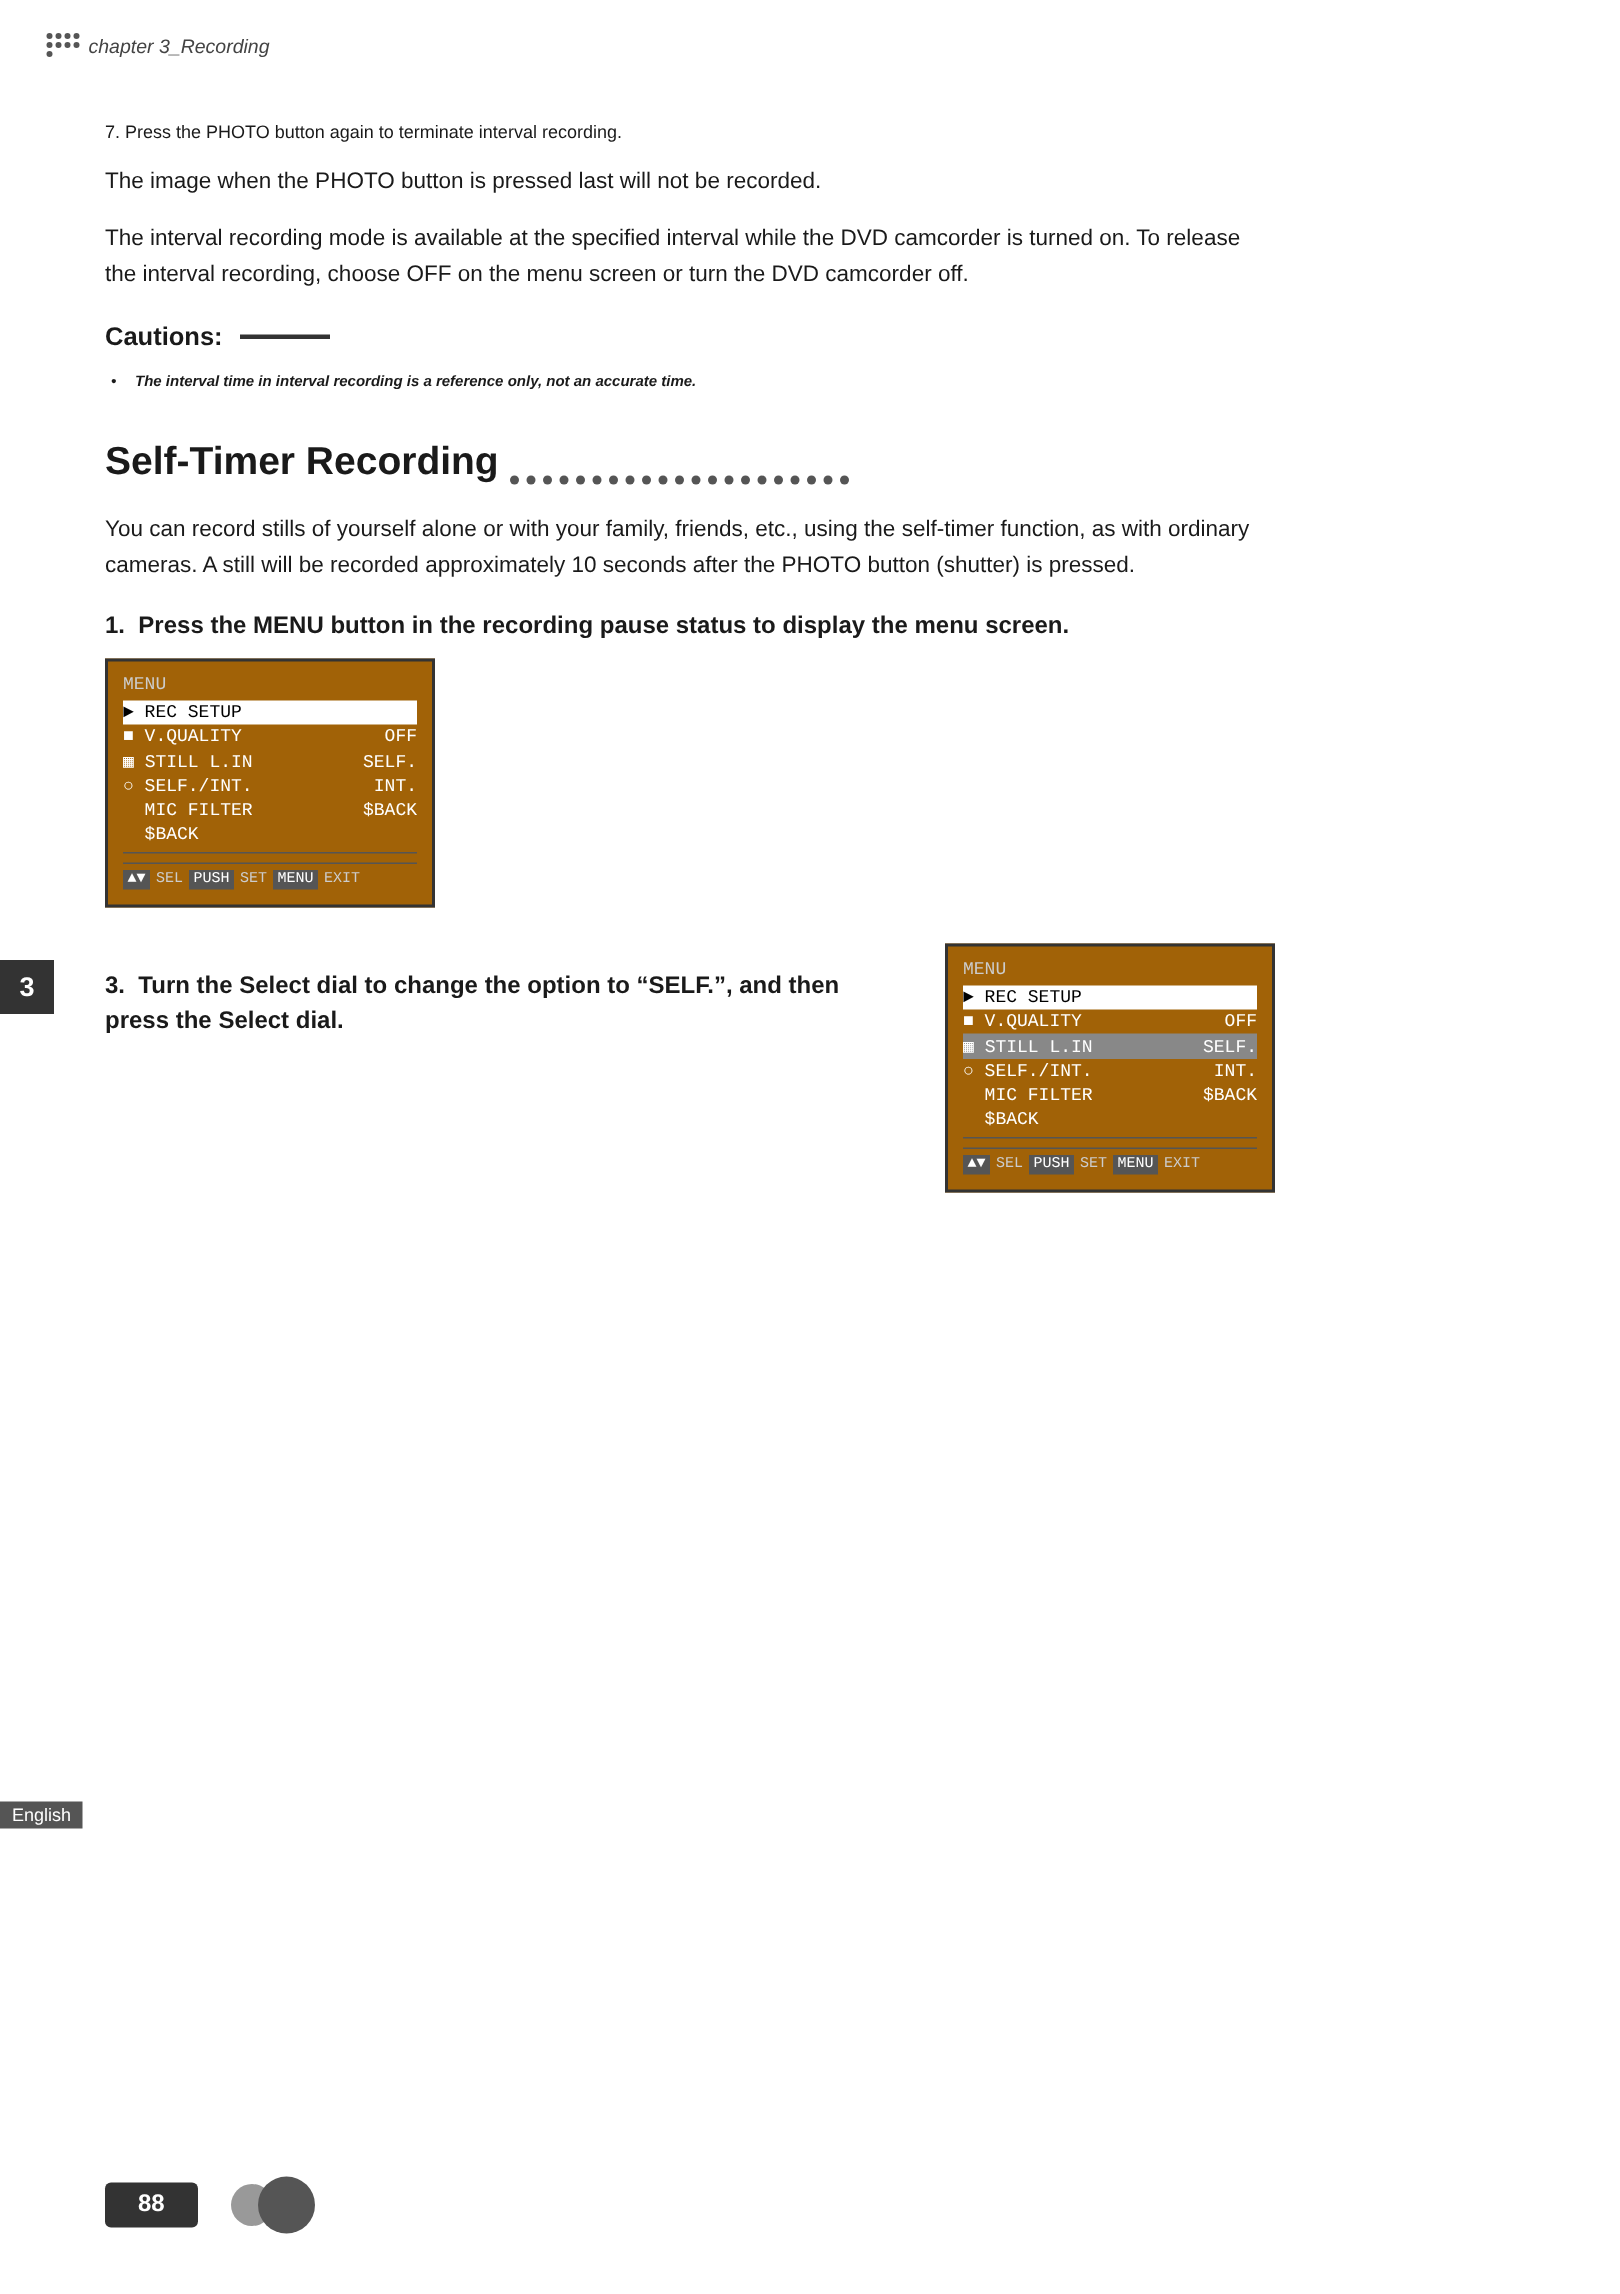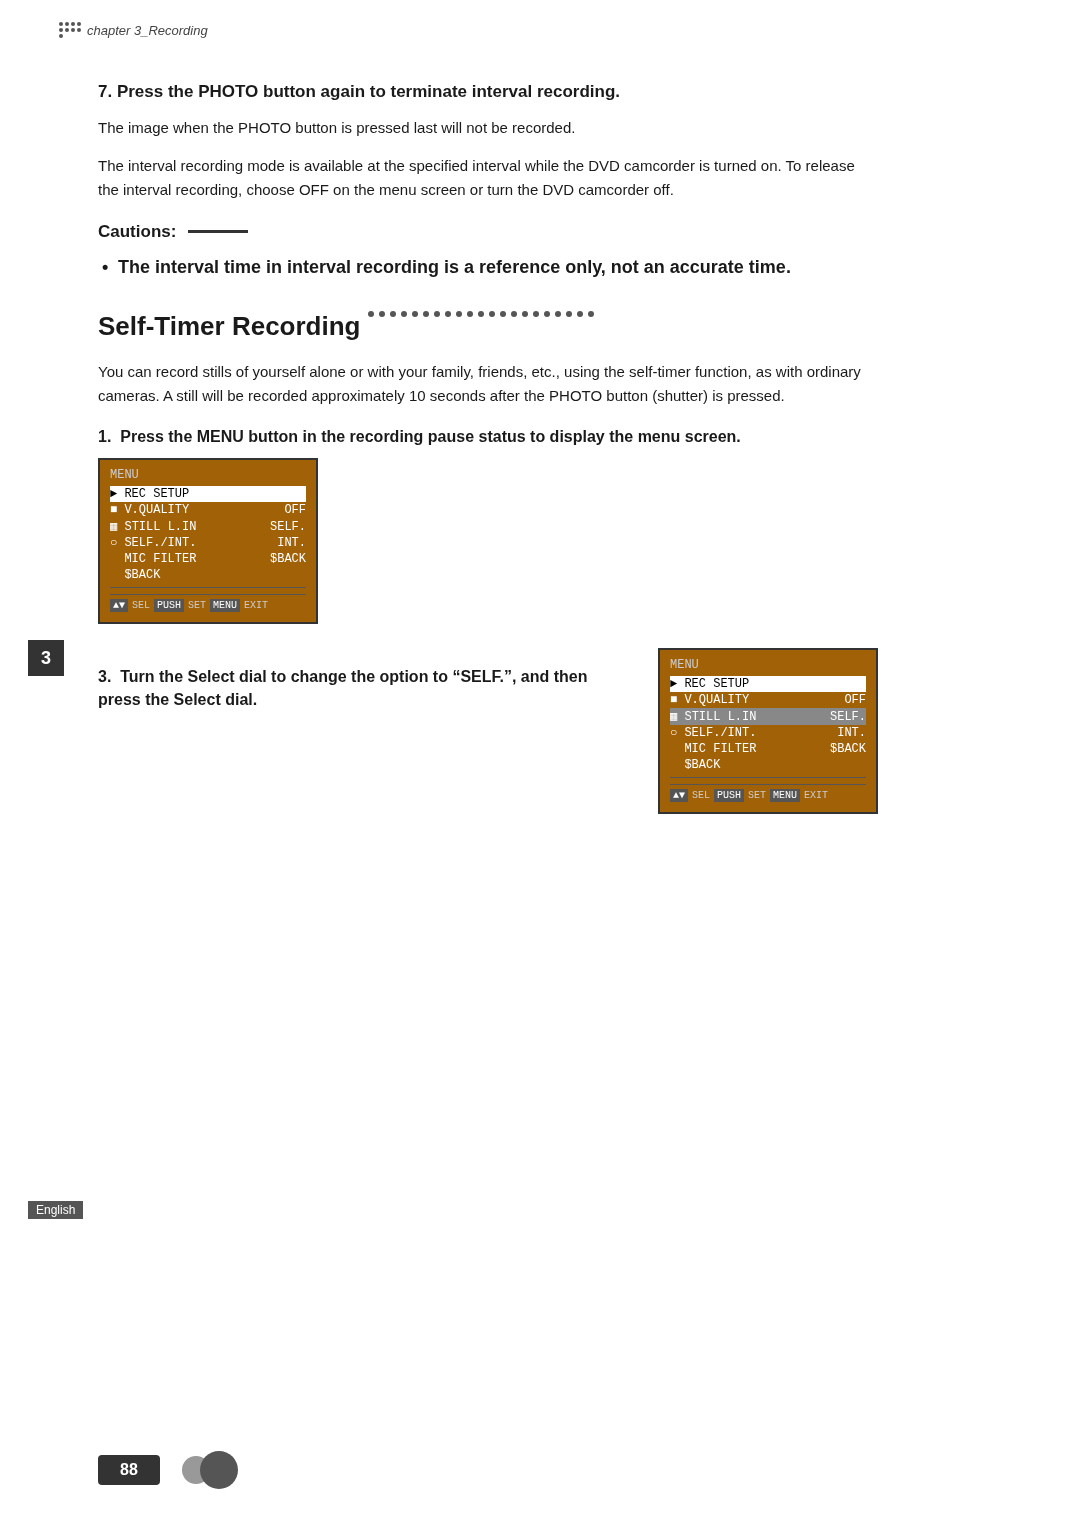--- a/index.html
+++ b/index.html
@@ -11,21 +11,20 @@
       font-size: 15px;
       color: #1a1a1a;
       position: relative;
     }
 
     .page-container {
       width: 920px;
       min-height: 1529px;
       padding: 0;
       position: relative;
-      margin-left: 28px;
     }
 
     
     .chapter-header {
       position: absolute;
       top: 22px;
       left: 31px;
       display: flex;
       align-items: center;
       gap: 6px;
@@ -66,22 +65,22 @@
       font-family: Arial, sans-serif;
     }
 
     
     .main-content {
       padding: 80px 70px 80px 70px;
     }
 
     
     .section-header {
-      font-size: 17px;
-      font-weight: bold;
+      font-size: 12px;
+      font-weight: normal;
       margin-bottom: 12px;
       line-height: 1.4;
       font-family: Arial, sans-serif;
     }
 
     .body-text {
       font-size: 15px;
       line-height: 1.6;
       margin-bottom: 14px;
       font-family: Arial, sans-serif;
@@ -101,41 +100,42 @@
       margin-bottom: 12px;
     }
     .cautions-line {
       display: inline-block;
       width: 60px;
       height: 3px;
       background: #333;
       vertical-align: middle;
     }
     .caution-item {
-      font-size: 18px;
+      font-size: 10px;
       font-weight: bold;
       font-family: Arial, sans-serif;
       line-height: 1.5;
       margin-bottom: 8px;
       padding-left: 20px;
       position: relative;
+      font-style: italic;
     }
     .caution-item::before {
       content: '•';
       position: absolute;
       left: 4px;
     }
 
     
     .section-title-main {
       font-size: 26px;
       font-weight: bold;
       font-family: Arial, sans-serif;
       display: flex;
-      align-items: flex-start;
+      align-items: flex-end;
       gap: 8px;
       margin: 30px 0 18px 0;
     }
     .title-dots-row {
       display: flex;
       gap: 5px;
       align-items: center;
       flex: 1;
     }
     .title-dot {

